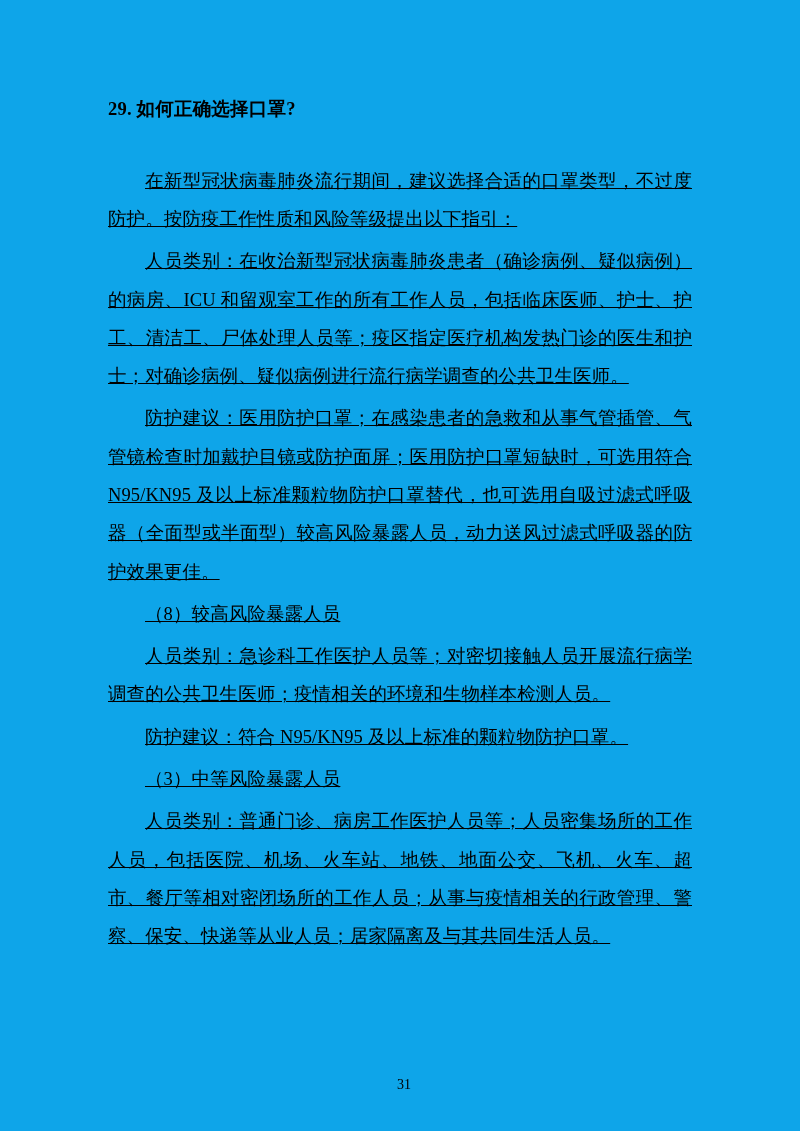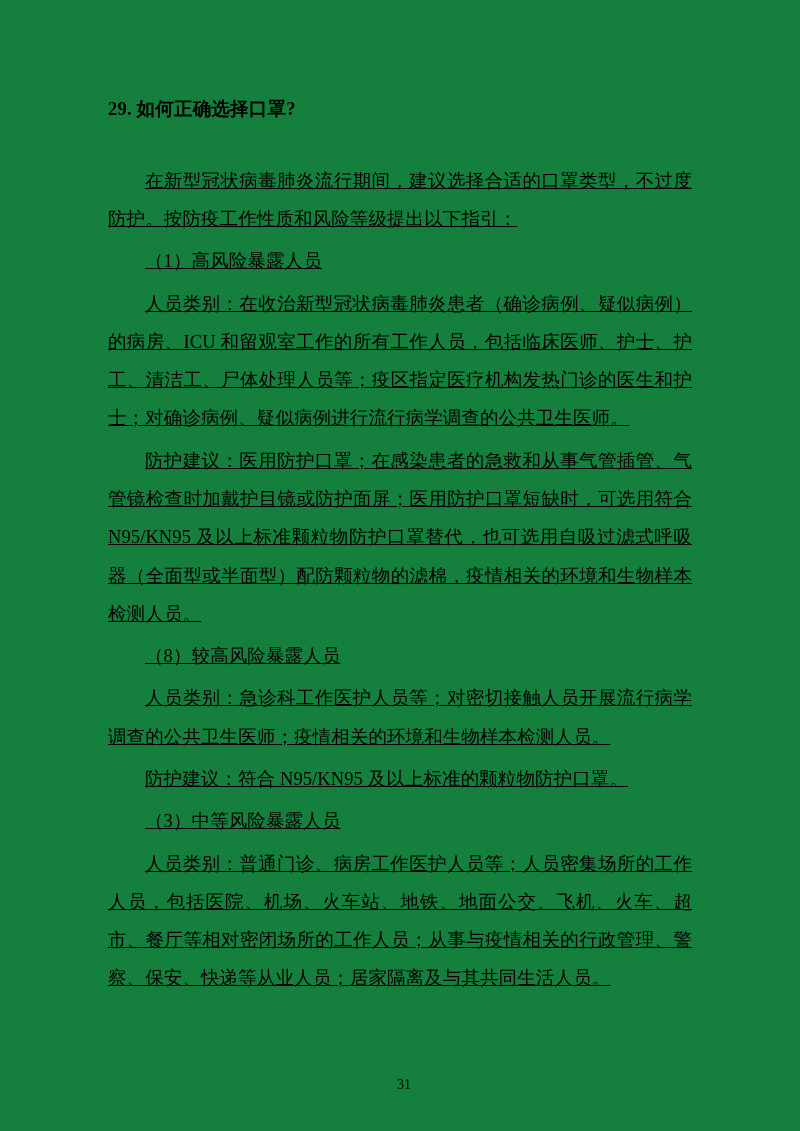--- a/index.html
+++ b/index.html
@@ -10,21 +10,21 @@
   body {
     width: 800px;
     height: 1131px;
     overflow: hidden;
     font-family: "Liberation Serif", "DejaVu Serif", serif;
   }
   .page {
     position: relative;
     width: 800px;
     height: 1131px;
-    background: #15803d;
+    background: #0ea5e9;
     box-sizing: border-box;
     padding: 96px 108px 40px 108px;
   }
   .doc-body {
     width: 100%;
   }
   .heading {
     font-size: 18.5px;
     font-weight: bold;
     color: #000000;
@@ -58,23 +58,22 @@
     margin-left: 8px;
   }
 </style>
 </head>
 <body>
 
 <div class="page">
   <div class="doc-body">
     <h1 class="heading">29. 如何正确选择口罩?</h1>
     <p class="para">在新型冠状病毒肺炎流行期间，建议选择合适的口罩类型，不过度防护。按防疫工作性质和风险等级提出以下指引：</p>
-    <p class="para">（1）高风险暴露人员</p>
     <p class="para">人员类别：在收治新型冠状病毒肺炎患者（确诊病例、疑似病例）的病房、ICU 和留观室工作的所有工作人员，包括临床医师、护士、护工、清洁工、尸体处理人员等；疫区指定医疗机构发热门诊的医生和护士；对确诊病例、疑似病例进行流行病学调查的公共卫生医师。</p>
-    <p class="para">防护建议：医用防护口罩；在感染患者的急救和从事气管插管、气管镜检查时加戴护目镜或防护面屏；医用防护口罩短缺时，可选用符合 N95/KN95 及以上标准颗粒物防护口罩替代，也可选用自吸过滤式呼吸器（全面型或半面型）配防颗粒物的滤棉，疫情相关的环境和生物样本检测人员。</p>
+    <p class="para">防护建议：医用防护口罩；在感染患者的急救和从事气管插管、气管镜检查时加戴护目镜或防护面屏；医用防护口罩短缺时，可选用符合 N95/KN95 及以上标准颗粒物防护口罩替代，也可选用自吸过滤式呼吸器（全面型或半面型）较高风险暴露人员，动力送风过滤式呼吸器的防护效果更佳。</p>
     <p class="para">（8）较高风险暴露人员</p>
     <p class="para">人员类别：急诊科工作医护人员等；对密切接触人员开展流行病学调查的公共卫生医师；疫情相关的环境和生物样本检测人员。</p>
     <p class="para">防护建议：符合 N95/KN95 及以上标准的颗粒物防护口罩。</p>
     <p class="para">（3）中等风险暴露人员</p>
     <p class="para">人员类别：普通门诊、病房工作医护人员等；人员密集场所的工作人员，包括医院、机场、火车站、地铁、地面公交、飞机、火车、超市、餐厅等相对密闭场所的工作人员；从事与疫情相关的行政管理、警察、保安、快递等从业人员；居家隔离及与其共同生活人员。</p>
   </div>
   <div class="page-number">31</div>
 </div>
 
 </body></html>

